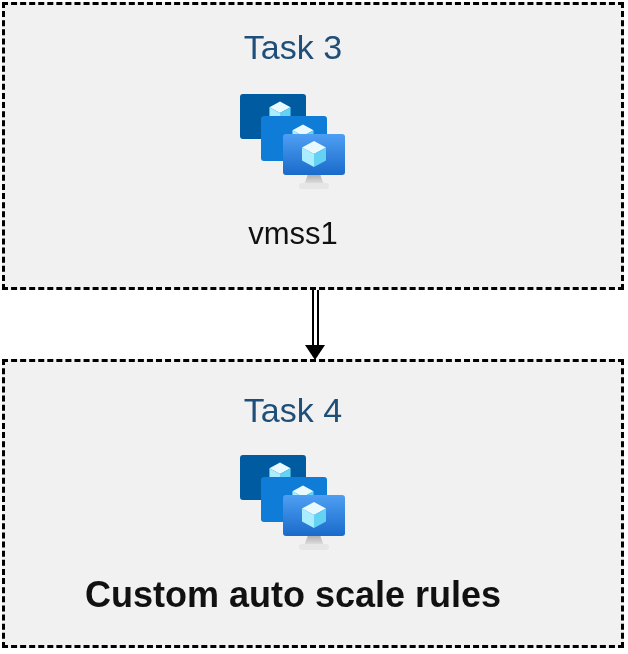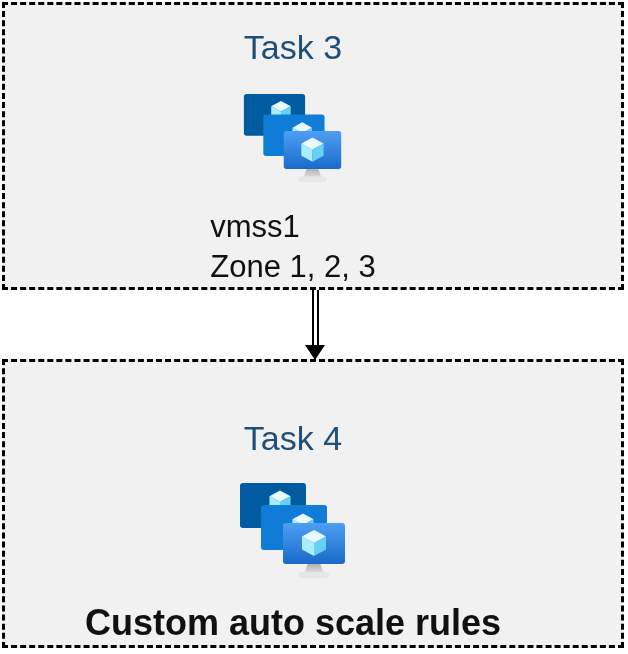--- a/index.html
+++ b/index.html
@@ -20,41 +20,42 @@
     width: 622px;
     box-sizing: border-box;
     border: 3px dashed var(--box-border, #000);
     background: var(--box-bg, #f0f0f0);
     display: flex;
     flex-direction: column;
     align-items: center;
     padding-right: 40px; 
   }
   .task-box.top    { top: 2px;   height: 288px; }
-  .task-box.bottom { top: 359px; height: 289px; justify-content: flex-end; }
+  .task-box.bottom { top: 359px; height: 289px; }
 
   .task-title {
     color: var(--title-text, #1F4E79);
     font-size: 34px;
     line-height: 41px;
     font-weight: 400;
     white-space: nowrap;
   }
   .top .task-title    { margin-top: 22px; }
   .bottom .task-title { margin-top: 28px; }
 
   .vmss-icon { display: block; }
   .top .vmss-icon    { margin-top: 26px; }
   .bottom .vmss-icon { margin-top: 24px; }
 
   .body-lines {
     margin-top: 24px;
     color: var(--body-text, #111);
     font-size: 31px;
     line-height: 40px;
+    text-align: center;
     white-space: nowrap;
   }
   .big-label {
     margin-top: 22px;
     color: var(--body-text, #111);
     font-size: 36px;
     line-height: 44px;
     text-align: center;
     white-space: nowrap;
     font-weight: bold;
@@ -102,21 +103,20 @@
 
 <div class="canvas">
 
   <div class="task-box top">
     <div class="task-title">Task 3</div>
     <svg class="vmss-icon" width="106" height="96" viewBox="0 0 106 96">
       <use href="#vmss"></use>
     </svg>
     <div class="body-lines">
       <div>vmss1</div>
-      <div>Zone 1, 2, 3</div>
     </div>
   </div>
 
   <svg class="connector" viewBox="0 0 24 70">
     <line x1="10" y1="0" x2="10" y2="58" stroke="var(--arrow, #000)" stroke-width="2"></line>
     <line x1="15" y1="0" x2="15" y2="58" stroke="var(--arrow, #000)" stroke-width="2"></line>
     <polygon points="2,55 22,55 12,70" fill="var(--arrow, #000)"></polygon>
   </svg>
 
   <div class="task-box bottom">

